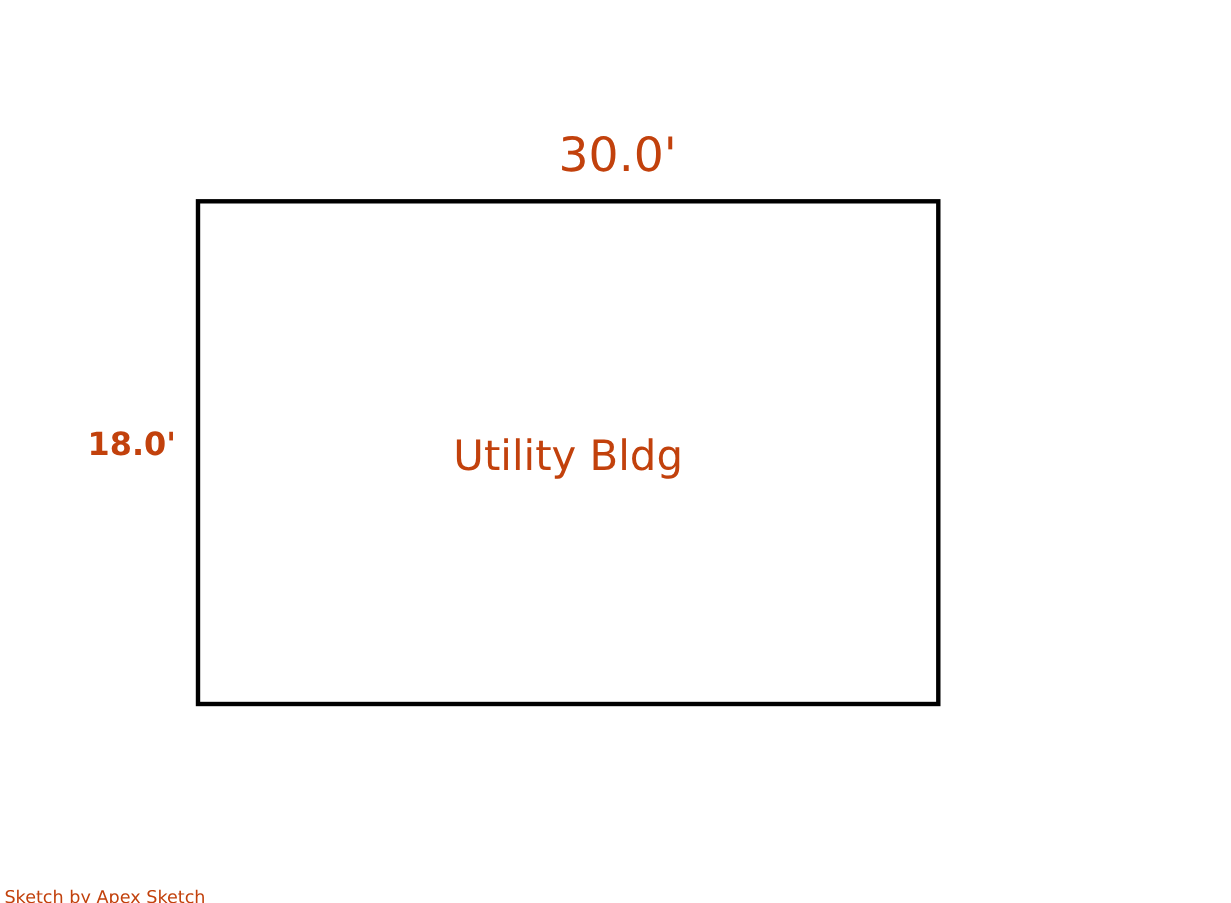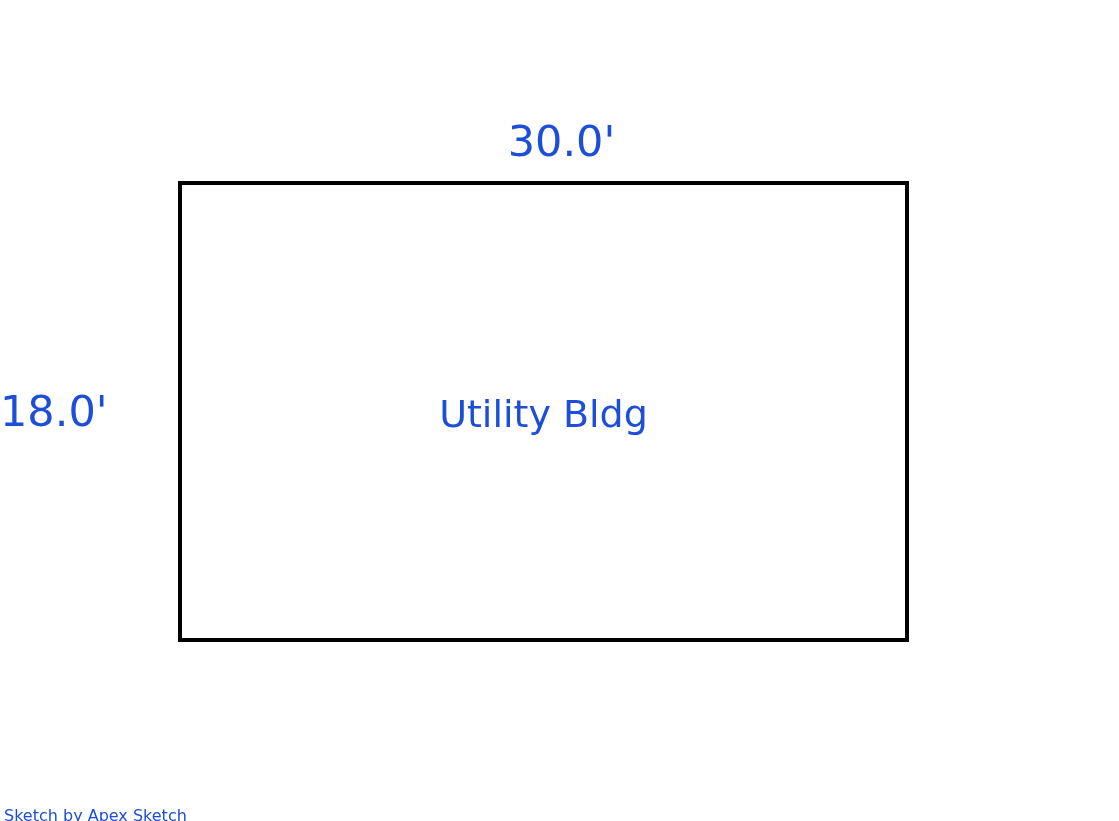--- a/index.html
+++ b/index.html
@@ -7,27 +7,27 @@
     padding: 0;
     background: #ffffff;
   }
   .canvas {
     position: relative;
     width: 1119px;
     height: 821px;
     background: #ffffff;
     overflow: hidden;
     font-family: "DejaVu Sans", "Liberation Sans", sans-serif;
-    color: #1d4ed8;
+    color: #c2410c;
   }
   .building-outline {
     position: absolute;
     left: 178px;
     top: 181px;
-    width: 731px;
+    width: 677px;
     height: 461px;
     box-sizing: border-box;
     border: 4px solid #000000;
     background: #ffffff;
     display: flex;
     align-items: center;
     justify-content: center;
   }
   .building-name {
     font-size: 38px;
@@ -44,24 +44,25 @@
     text-align: center;
     font-size: 43px;
     line-height: 1;
     white-space: nowrap;
   }
   .dim-left {
     position: absolute;
     left: 0px;
     top: 390px;
     width: 160px;
-    text-align: left;
-    font-size: 43px;
+    text-align: right;
+    font-size: 29px;
     line-height: 1;
     white-space: nowrap;
+    font-weight: bold;
   }
   .credit {
     position: absolute;
     left: 4px;
     top: 806px;
     font-size: 16px;
     line-height: 1.2;
     letter-spacing: 0px;
     white-space: nowrap;
   }

